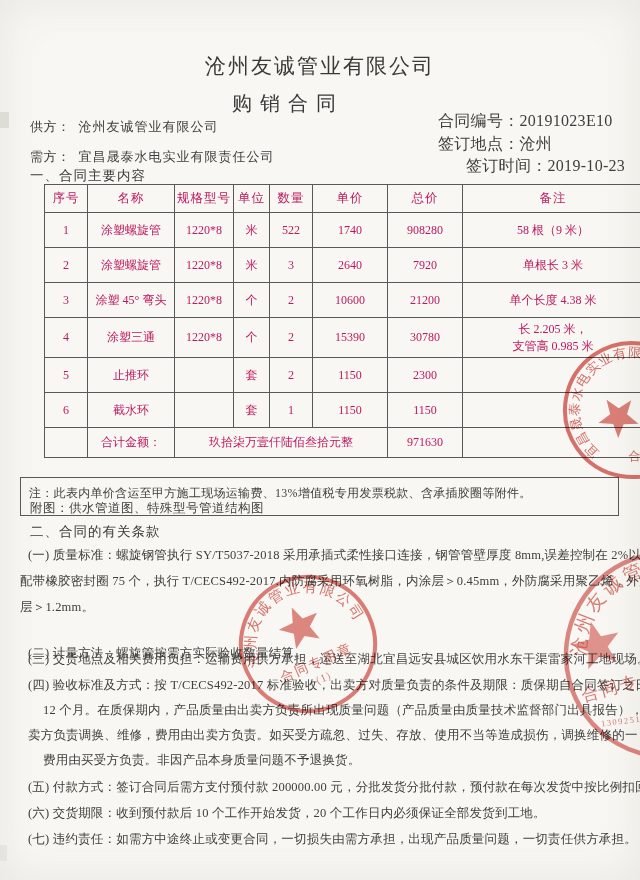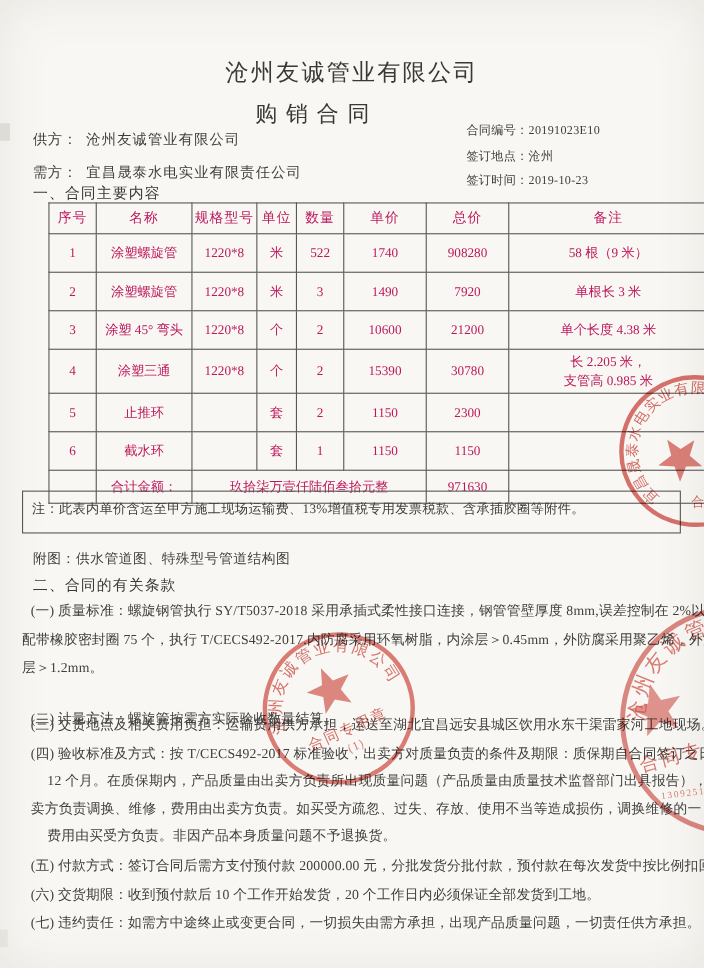--- a/index.html
+++ b/index.html
@@ -10,43 +10,43 @@
     color:#3f3e3c;
     box-shadow:inset 0 0 45px rgba(90,85,75,0.10);
   }
   .abs{position:absolute;}
   .doc-company{top:52px;left:0;width:640px;text-align:center;font-size:21px;letter-spacing:2px;color:#38373500;color:#3a3937;}
   .doc-title{top:90px;left:0;width:576px;text-align:center;font-size:20px;letter-spacing:8px;color:#3a3937;}
   .party{left:30px;font-size:13px;letter-spacing:0.5px;}
   .party .val{margin-left:8px;letter-spacing:1px;}
   #supplier-line{top:118px;}
   #buyer-line{top:148px;}
-  .meta{left:424px;font-size:11px;letter-spacing:0.3px;}
+  .meta{left:438px;font-size:16px;letter-spacing:0.3px;}
   #meta-no{top:111px;}
   #meta-place{top:134px;}
-  #meta-date{top:156px;}
+  #meta-date{top:156px;margin-left:28px;}
   .sec{left:30px;font-size:13.5px;letter-spacing:1px;color:#3a3937;}
   #section1{top:167px;}
   #section2{top:523px;}
   table.items{
     position:absolute;left:20px;top:184px;width:599px;
     border-collapse:collapse;table-layout:fixed;
     font-size:12px;text-align:center;color:#be185d;margin-left:24px;
   }
   .items th,.items td{
     border:1px solid #5a5856;font-weight:normal;
     white-space:pre-line;padding:1px 2px;overflow:hidden;
   }
   .items thead tr{height:28px;}
   .items thead th{font-size:12.5px;letter-spacing:1px;}
   .items tbody tr{height:35px;}
   .items tbody tr:nth-child(4){height:40px;}
   .items tfoot tr{height:30px;padding-left:33px;}
   .note-box{
-    left:20px;top:446px;width:583px;height:26px;
+    left:20px;top:477px;width:583px;height:26px;
     border:1px solid #5a5856;padding:7px 6px 4px 8px;
     font-size:12px;letter-spacing:0.3px;background:transparent;
   }
   .attach{left:30px;top:500px;font-size:12.5px;letter-spacing:0.5px;}
   .clause{left:28px;font-size:12.5px;white-space:nowrap;letter-spacing:0.2px;}
   .clause .cl-line{height:26px;line-height:26px;}
   #clause-4 .cl-line{height:25px;line-height:25px;}
   #clause-1 .cl-line:nth-child(n+2){margin-left:-8px;}
   #clause-4 .cl-line:nth-child(2),#clause-4 .cl-line:nth-child(4){margin-left:15px;}
   #clause-1{top:542px;}
@@ -122,21 +122,21 @@
           <td>1740</td>
           <td>908280</td>
           <td>58 根（9 米）</td>
         </tr>
         <tr>
           <td>2</td>
           <td>涂塑螺旋管</td>
           <td>1220*8</td>
           <td>米</td>
           <td>3</td>
-          <td>1490</td>
+          <td>2640</td>
           <td>7920</td>
           <td>单根长 3 米</td>
         </tr>
         <tr>
           <td>3</td>
           <td>涂塑 45° 弯头</td>
           <td>1220*8</td>
           <td>个</td>
           <td>2</td>
           <td>10600</td>

